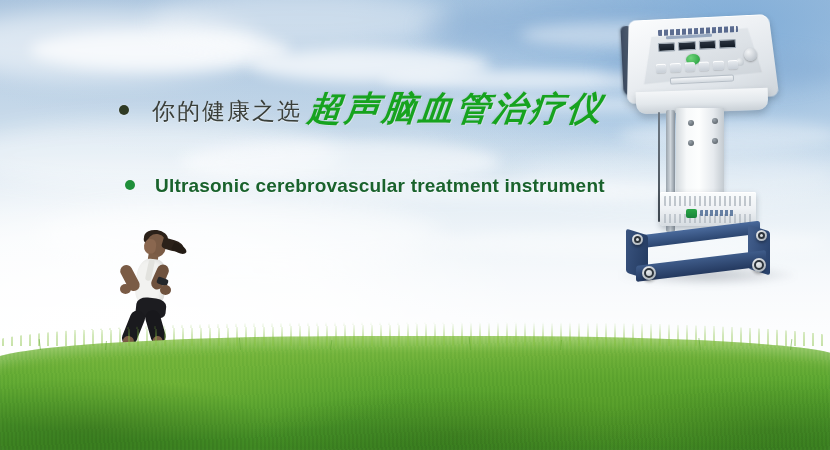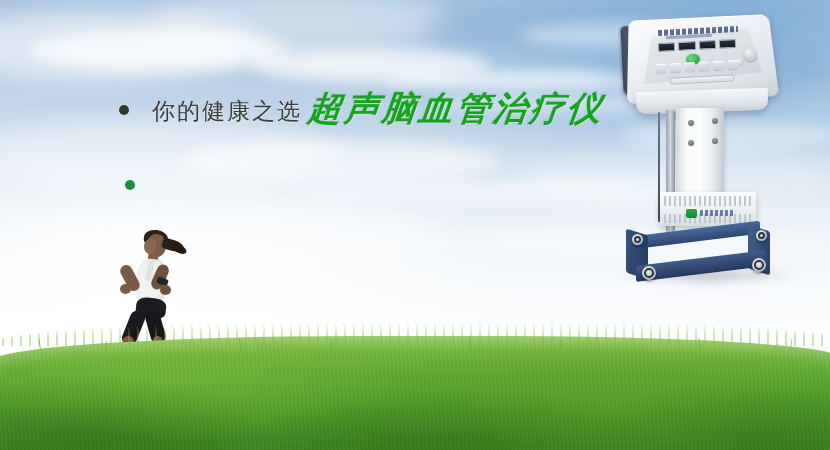--- a/index.html
+++ b/index.html
@@ -261,20 +261,21 @@
     <div class="cl" style="left:620px;top:120px;width:220px;height:30px;opacity:.5;"></div>
   </div>
 
   <div class="haze"></div>
 
   <div class="bullet bullet-dark"></div>
   <div class="sub-cn">你的健康之选</div>
   <div class="title-cn">超声脑血管治疗仪</div>
 
   <div class="bullet bullet-green"></div>
+  <div class="title-en">Ultrasonic cerebrovascular treatment instrument</div>
 
   <div class="runner">
     <div class="r r-hairtop"></div>
     <div class="r r-head"></div>
     <div class="r r-face"></div>
     <div class="r r-pony"></div>
     <div class="r r-pony2"></div>
     <div class="r r-neck"></div>
     <div class="r r-torso"></div>
     <div class="r r-strap"></div>

